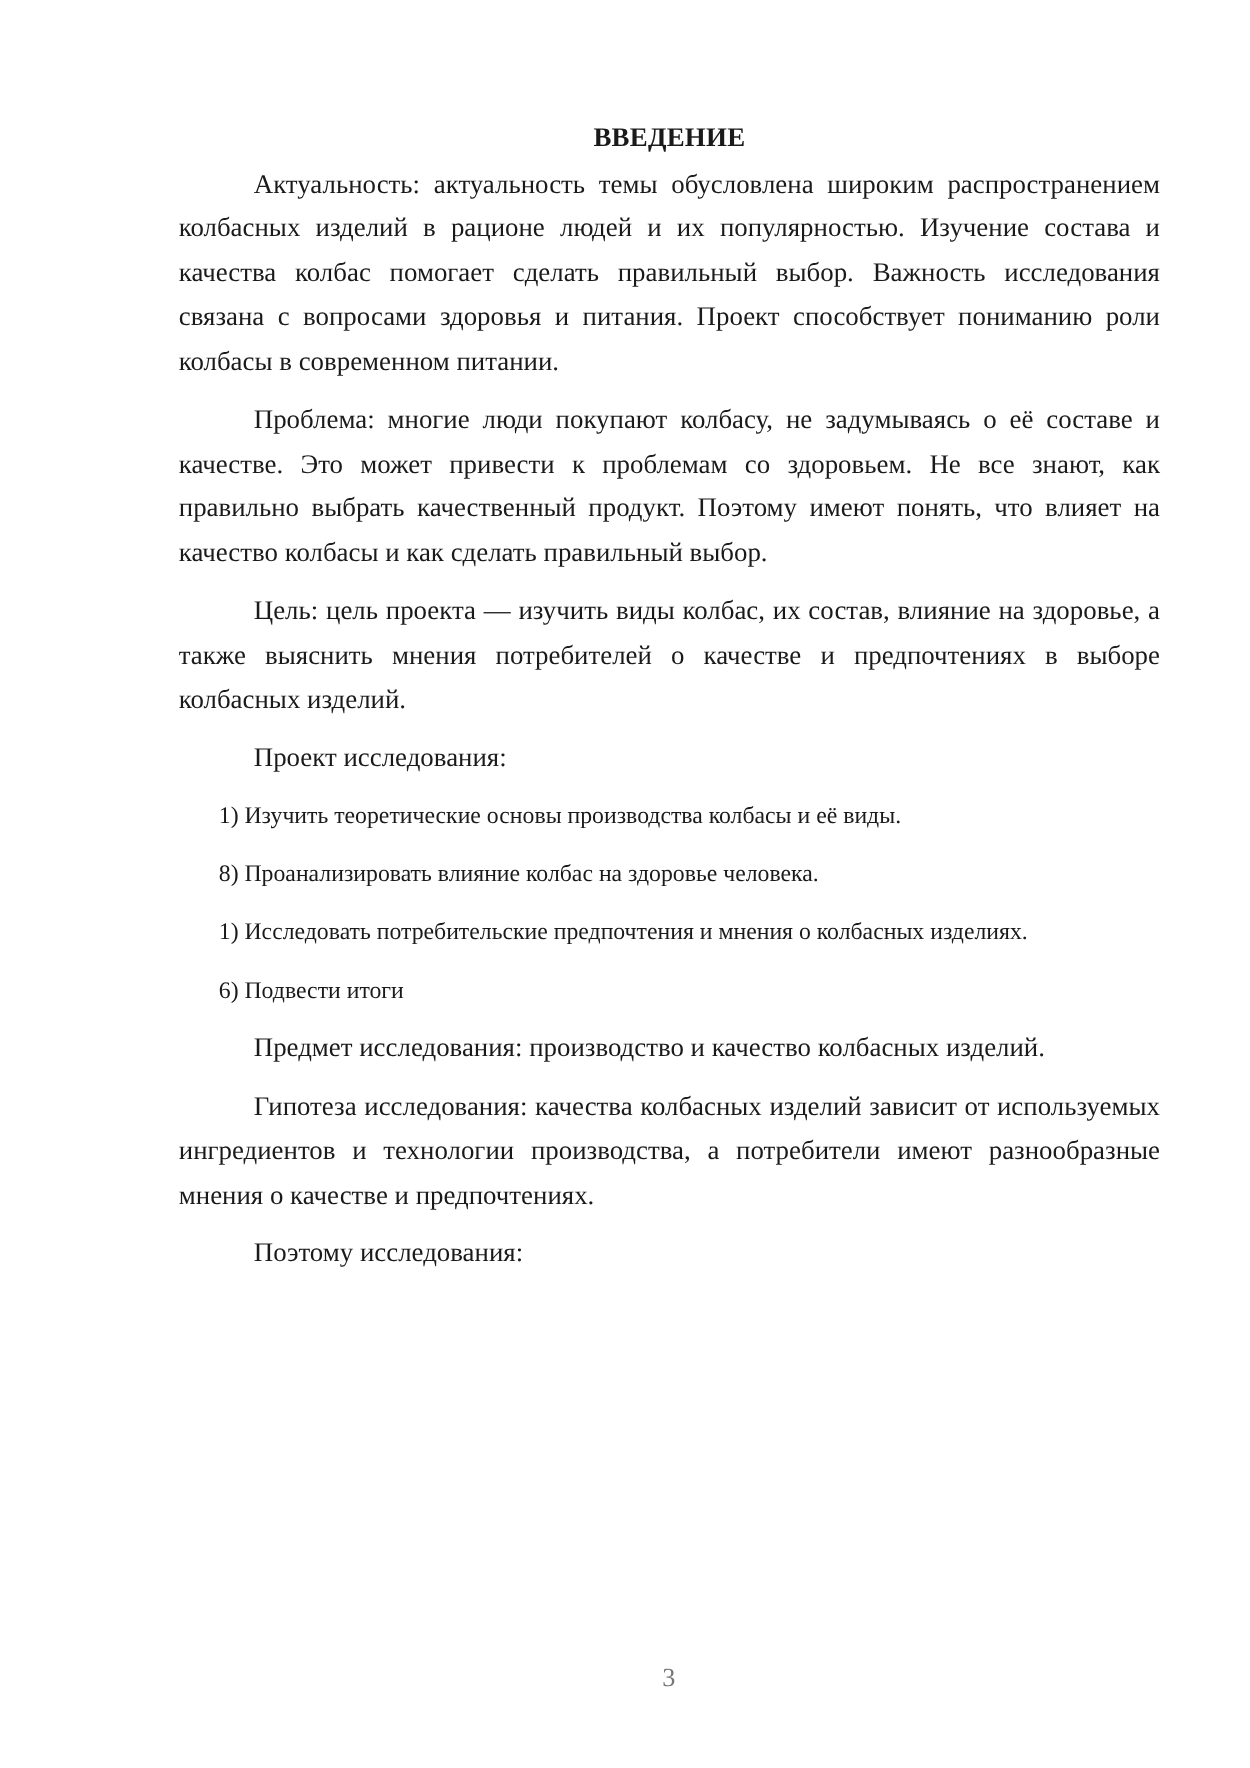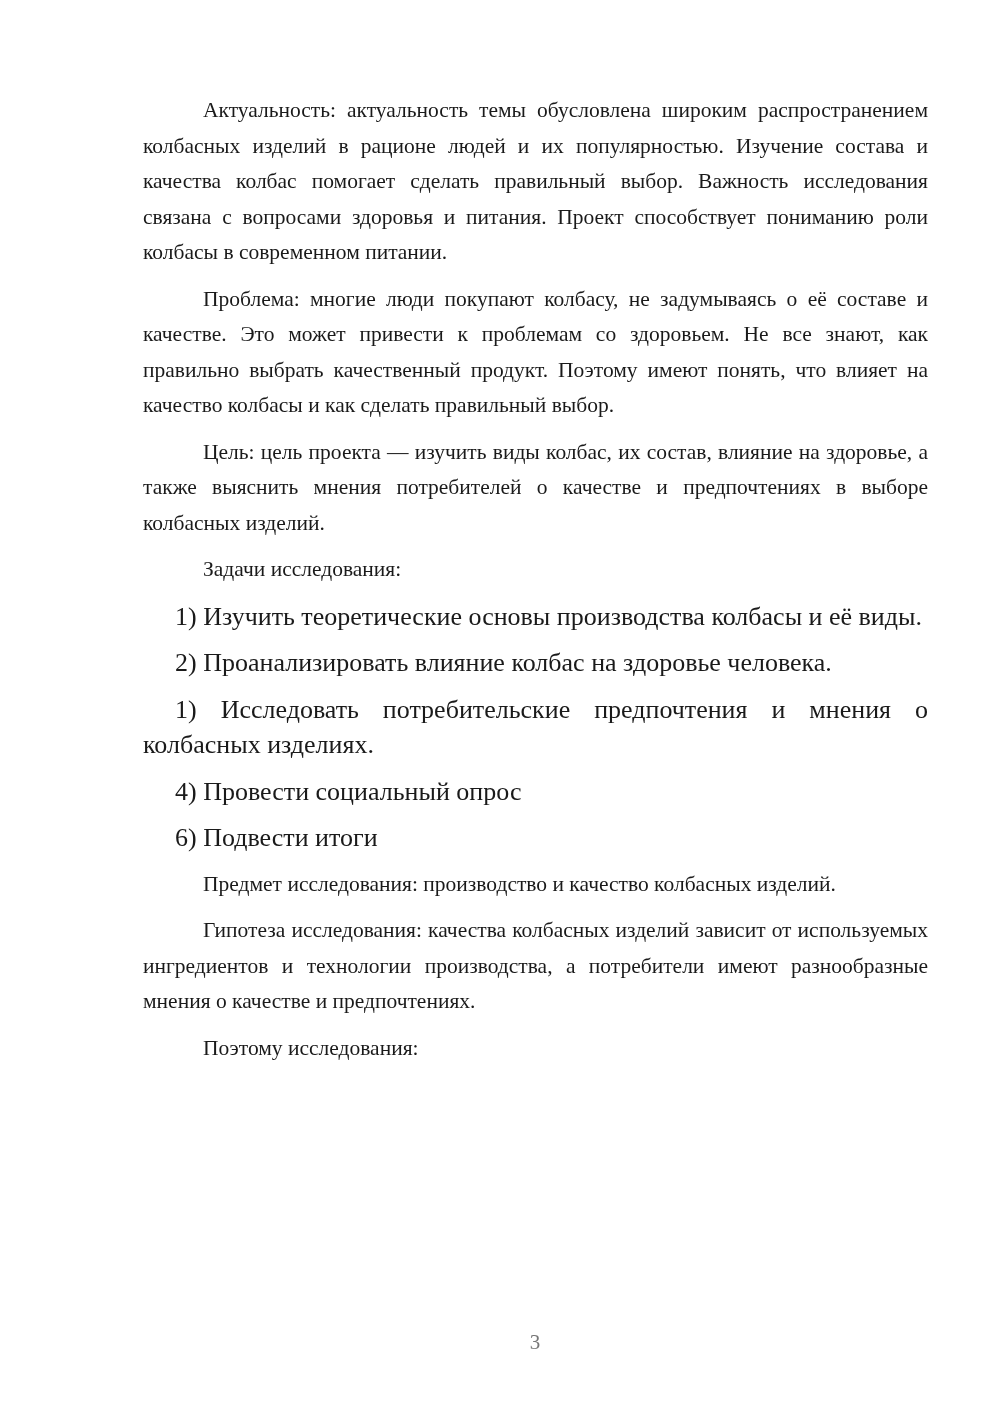--- a/index.html
+++ b/index.html
@@ -4,40 +4,40 @@
 <style>
   html, body { margin: 0; padding: 0; background: #ffffff; }
   body { width: 1000px; height: 1414px; position: relative; overflow: hidden;
          font-family: "Liberation Serif", "DejaVu Serif", serif; color: #1a1a1a; }
   .page { position: absolute; left: 143px; top: 93px; width: 785px; }
   .title { text-align: center; font-weight: bold; font-size: 21.5px; line-height: 35.5px;
            margin: 0 0 1px 0; letter-spacing: 0.2px; }
   .p { font-size: 21.5px; line-height: 35.5px; text-align: justify; text-indent: 60px;
        margin: 0 0 11px 0; }
   .p.last-left { text-align-last: left; }
-  .li { font-size: 26px; line-height: 35.5px; text-align: justify; text-indent: 32px;
+  .li { font-size: 19px; line-height: 35.5px; text-align: justify; text-indent: 32px;
         margin: 0 0 11px 0; text-align-last: left; }
   .pagenum { position: absolute; left: 0; width: 1070px; top: 1330px; text-align: center;
              font-size: 21px; color: #777; }
 </style>
 </head>
 <body>
 
 <div class="page">
+  <div class="title">ВВЕДЕНИЕ</div>
 
   <p class="p last-left">Актуальность: актуальность темы обусловлена широким распространением колбасных изделий в рационе людей и их популярностью. Изучение состава и качества колбас помогает сделать правильный выбор. Важность исследования связана с вопросами здоровья и питания. Проект способствует пониманию роли колбасы в современном питании.</p>
   <p class="p last-left">Проблема: многие люди покупают колбасу, не задумываясь о её составе и качестве. Это может привести к проблемам со здоровьем. Не все знают, как правильно выбрать качественный продукт. Поэтому имеют понять, что влияет на качество колбасы и как сделать правильный выбор.</p>
   <p class="p last-left">Цель: цель проекта — изучить виды колбас, их состав, влияние на здоровье, а также выяснить мнения потребителей о качестве и предпочтениях в выборе колбасных изделий.</p>
-  <p class="p last-left">Задачи исследования:</p>
+  <p class="p last-left">Проект исследования:</p>
 
   <div>
     <p class="li">1) Изучить теоретические основы производства колбасы и её виды.</p>
-    <p class="li">2) Проанализировать влияние колбас на здоровье человека.</p>
+    <p class="li">8) Проанализировать влияние колбас на здоровье человека.</p>
     <p class="li">1) Исследовать потребительские предпочтения и мнения о колбасных изделиях.</p>
-    <p class="li">4) Провести социальный опрос</p>
     <p class="li">6) Подвести итоги</p>
   </div>
 
   <p class="p last-left">Предмет исследования: производство и качество колбасных изделий.</p>
   <p class="p last-left">Гипотеза исследования: качества колбасных изделий зависит от используемых ингредиентов и технологии производства, а потребители имеют разнообразные мнения о качестве и предпочтениях.</p>
   <p class="p last-left">Поэтому исследования:</p>
 </div>
 
 <div class="pagenum">3</div>
 

